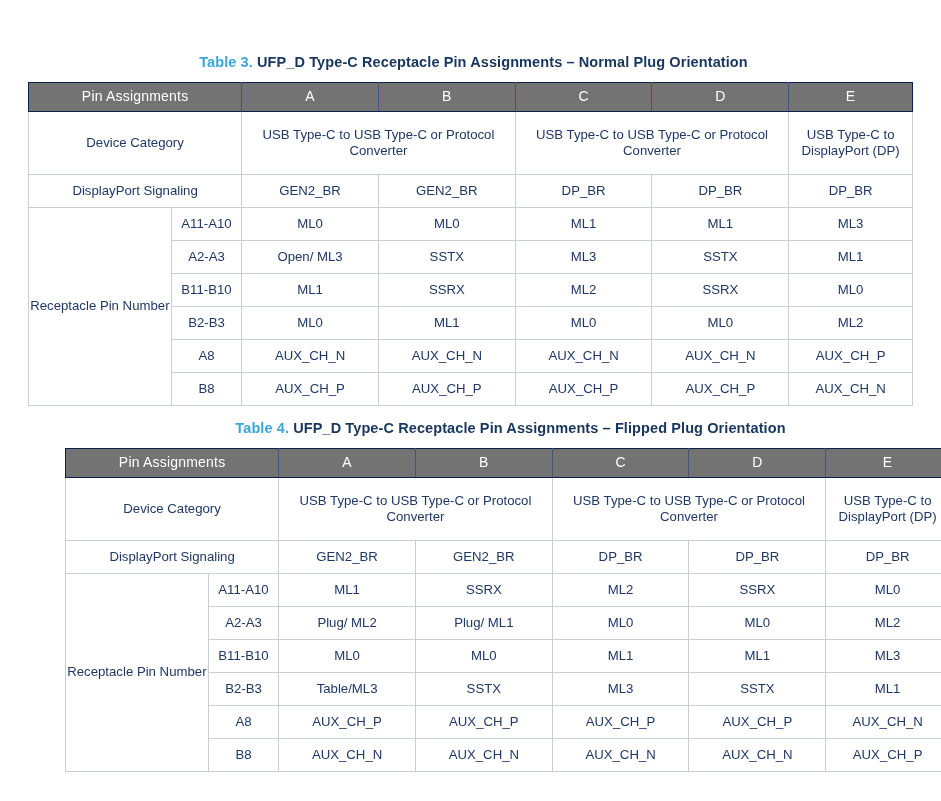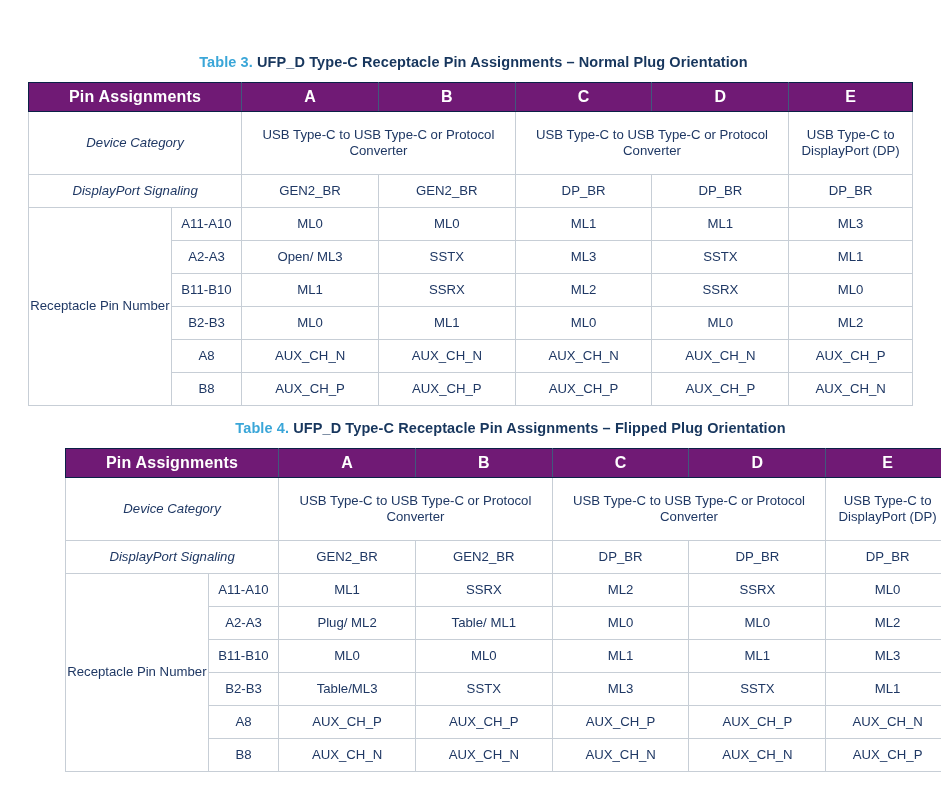--- a/index.html
+++ b/index.html
@@ -53,34 +53,34 @@
     border: 1px solid #c7ced6;
     padding: 0;
     text-align: center;
     vertical-align: middle;
     font-size: 13.2px;
     font-weight: normal;
     color: #1f3864;
     line-height: 1.22;
   }
   table.pin thead th {
-    background: #701a75;
+    background: #737373;
     color: #ffffff;
-    font-weight: bold;
-    font-size: 16px;
+    font-weight: normal;
+    font-size: 14px;
     height: 28px;
     border: 1px solid #41587c;
     border-top: 1px solid #0b2147;
     border-bottom: 1px solid #0b2147;
     letter-spacing: 0.2px;
   }
   table.pin thead th.hdr-first { border-left: 1px solid #0b2147; }
   table.pin thead th.hdr-last  { border-right: 1px solid #0b2147; }
 
-  td.rowlabel { font-size: 13.2px; font-style: italic; }
+  td.rowlabel { font-size: 13.2px; }
   td.devcat   { height: 62px; padding: 2px 6px; }
   td.signal   { height: 32px; }
   td.pinrow   { height: 32px; }
   td.pinnum   { height: 32px; }
   td.rpn {
     font-size: 13.2px;
     padding: 0 8px;
   }
 
   
@@ -241,21 +241,21 @@
           <td class="pinnum">A11-A10</td>
           <td class="pinrow">ML1</td>
           <td class="pinrow">SSRX</td>
           <td class="pinrow">ML2</td>
           <td class="pinrow">SSRX</td>
           <td class="pinrow">ML0</td>
         </tr>
         <tr>
           <td class="pinnum">A2-A3</td>
           <td class="pinrow">Plug/ ML2</td>
-          <td class="pinrow">Table/ ML1</td>
+          <td class="pinrow">Plug/ ML1</td>
           <td class="pinrow">ML0</td>
           <td class="pinrow">ML0</td>
           <td class="pinrow">ML2</td>
         </tr>
         <tr>
           <td class="pinnum">B11-B10</td>
           <td class="pinrow">ML0</td>
           <td class="pinrow">ML0</td>
           <td class="pinrow">ML1</td>
           <td class="pinrow">ML1</td>

